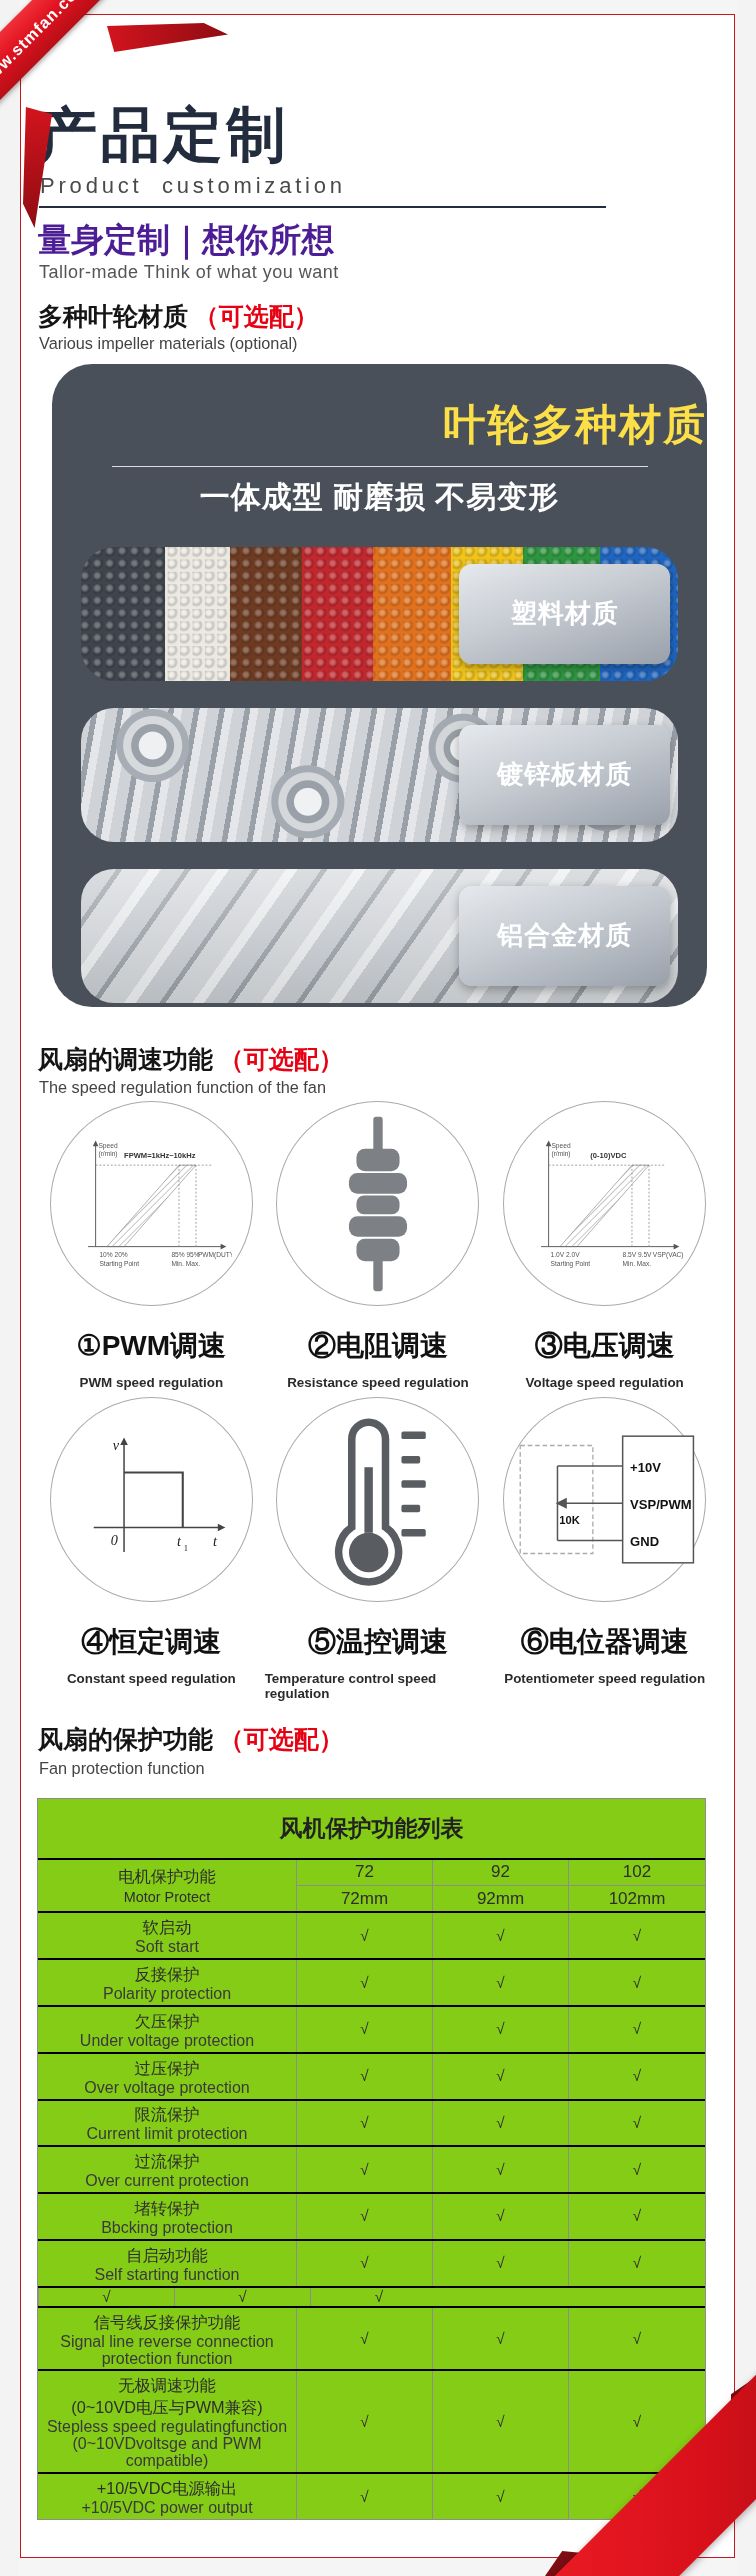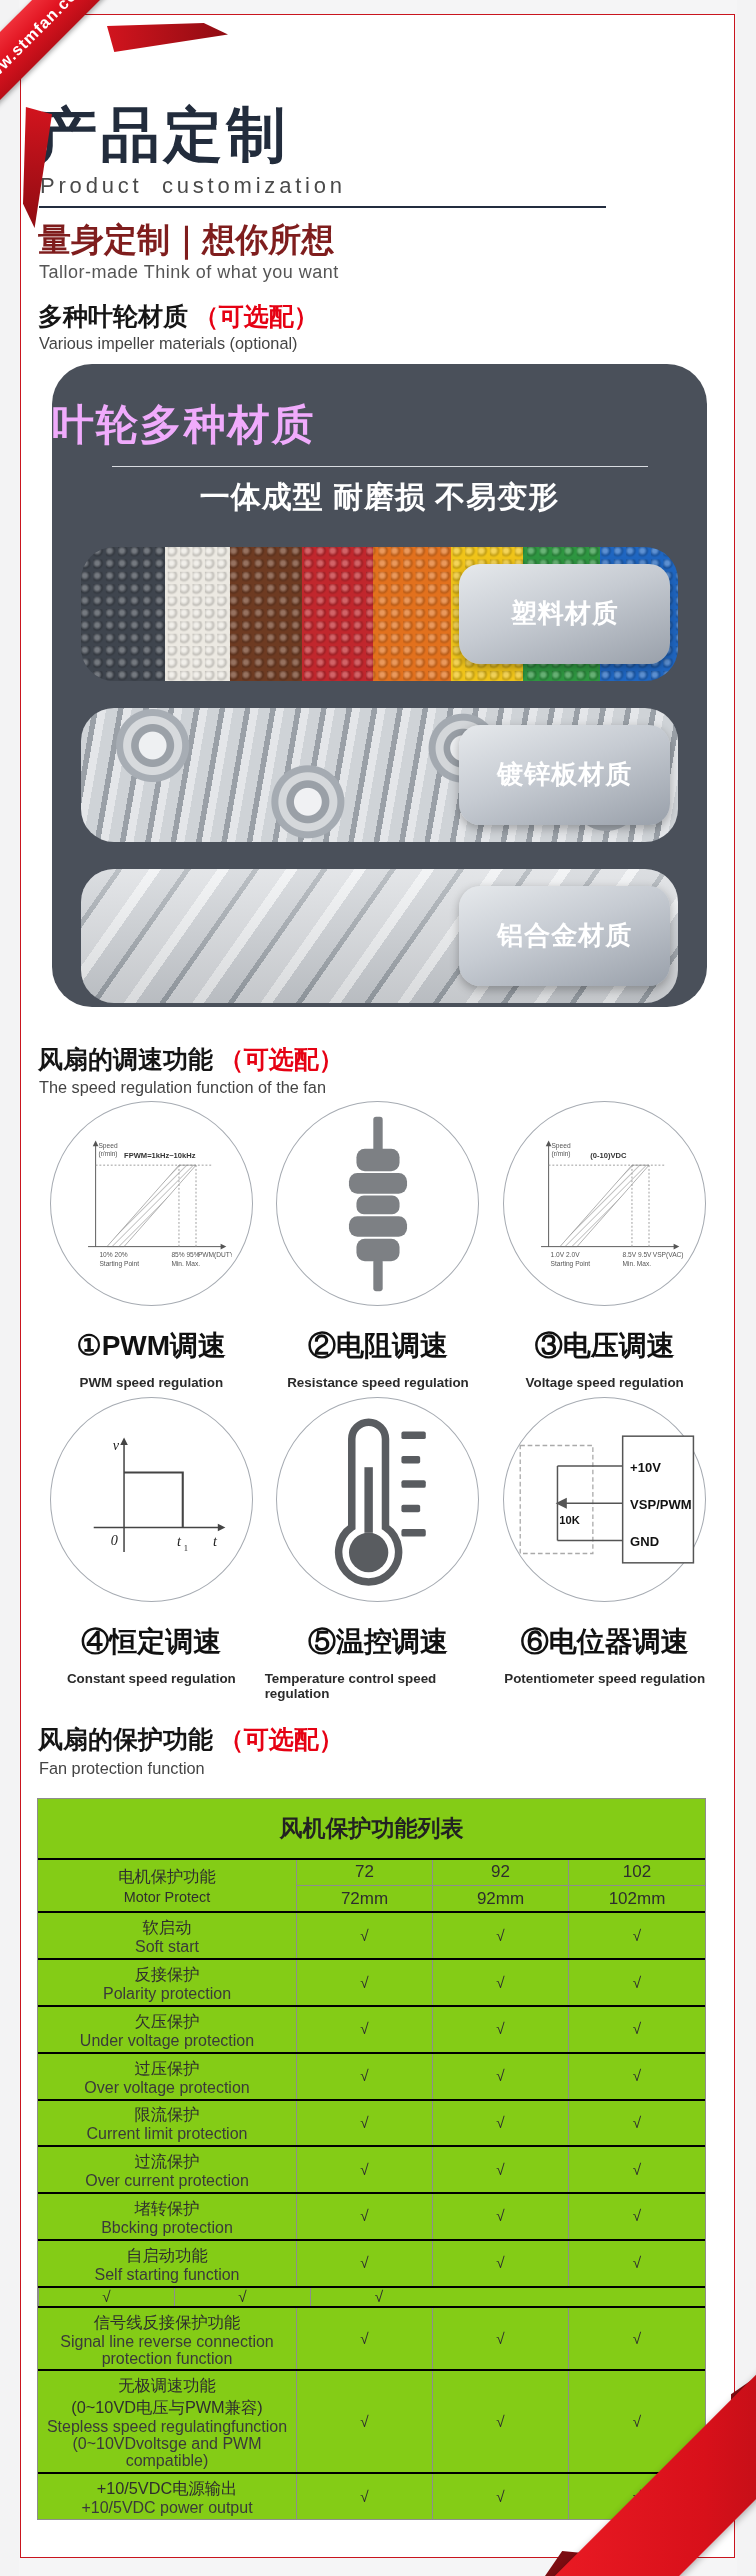--- a/index.html
+++ b/index.html
@@ -29,51 +29,51 @@
      background:linear-gradient(135deg,#ee1d26 0%,#d8101a 55%,#a60d14 100%);
      transform:rotate(-45deg);box-shadow:0 1.9px 7.7px rgba(0,0,0,.3);}
 
   
   .hd-title{position:absolute;left:38px;top:96px;font-size:59px;font-weight:900;color:#222c3c;
      letter-spacing:3.8px;z-index:4;}
   .hd-sub{position:absolute;left:40px;top:173px;font-size:22px;color:#4a4a4a;letter-spacing:3.8px;
      word-spacing:9.6px;z-index:4;}
   .hd-line{position:absolute;left:39px;top:206px;width:567px;height:1.9px;background:#232d3f;z-index:4;}
 
-  .tg-zh{position:absolute;left:38px;top:218px;font-size:33px;font-weight:900;color:#7f1d1d;z-index:4;text-align:center;}
+  .tg-zh{position:absolute;left:38px;top:218px;font-size:33px;font-weight:900;color:#4c1d95;z-index:4;text-align:center;}
   .tg-en{position:absolute;left:39px;top:262px;font-size:18px;color:#555;letter-spacing:0.5px;z-index:4;}
 
   .sec-head{position:absolute;left:38px;z-index:4;font-size:25px;font-weight:900;color:#151515;}
   .sec-head .opt{color:#e60113;margin-left:5.7px;}
   .sec-sub{position:absolute;left:39px;z-index:4;font-size:16.3px;color:#444;}
 
   
   .card{position:absolute;left:52px;top:364px;width:655px;height:643px;background:#4a505a;
      border-radius:40px;z-index:4;overflow:hidden;}
-  .card-title{margin-top:33px;text-align:left;font-size:42px;font-weight:900;color:#f0abfc;letter-spacing:1.9px;}
+  .card-title{margin-top:33px;text-align:right;font-size:42px;font-weight:900;color:#fde047;letter-spacing:1.9px;}
   .card-line{margin:13.4px auto 0;width:536px;height:1px;background:#d9dce1;}
   .card-sub{margin-top:9.6px;text-align:center;font-size:30px;font-weight:bold;color:#fff;letter-spacing:1px;}
   .mat-rows{margin-top:29px;}
   .mat-row{position:relative;height:134px;margin:0 29px 27px;border-radius:33px;overflow:hidden;}
   .mat-img{position:absolute;inset:0;}
   .img-pellets{display:flex;height:100%;}
   .img-pellets .stripe{height:100%;}
   .pellet-dots{position:absolute;inset:0;
      background-image:radial-gradient(circle at 3.8px 3.8px,rgba(255,255,255,.28) 1.9px,rgba(0,0,0,.18) 4.8px,transparent 6.7px);
      background-size:12.4px 12.4px;}
   .img-coils{position:absolute;inset:0;background:
      radial-gradient(circle at 12% 28%,#eef0f2 0 13.4px,#9ba1a8 14.4px 21px,#d7dadd 22px 29px,#a7adb4 30px 36px,transparent 37px),
      radial-gradient(circle at 38% 70%,#f0f1f3 0 13.4px,#9aa0a7 14.4px 21px,#d5d8db 22px 29px,#a5abb2 30px 36px,transparent 37px),
      radial-gradient(circle at 64% 30%,#eceef0 0 12.4px,#989ea5 13.4px 19px,#d3d6d9 20px 27px,#a3a9b0 28px 34px,transparent 35px),
      radial-gradient(circle at 88% 66%,#eef0f2 0 12.4px,#9aa0a7 13.4px 19px,#d5d8db 20px 27px,#a5abb2 28px 34px,transparent 35px),
      repeating-linear-gradient(100deg,#cfd3d7 0 11.5px,#9aa0a7 11.5px 17px,#e4e6e9 17px 25px);}
   .img-alu{position:absolute;inset:0;background:
      linear-gradient(180deg,rgba(255,255,255,.35),rgba(0,0,0,.08)),
      repeating-linear-gradient(125deg,#eceef0 0 9.6px,#c8ccd1 9.6px 29px,#989fa6 29px 34px,#d5d8dc 34px 56px);}
-  .mat-pill{position:absolute;right:7.7px;top:17px;width:211px;height:100px;border-radius:21px;
+  .mat-pill{position:absolute;right:7.7px;top:17px;width:211px;height:100px;border-radius:13px;
      background:linear-gradient(160deg,#e6e9ec 0%,#c6cbd2 45%,#99a0aa 100%);
      display:flex;align-items:center;justify-content:center;color:#fff;font-size:26px;font-weight:900;
      letter-spacing:1px;box-shadow:0 3.8px 9.6px rgba(0,0,0,.28);}
 
   
   .speed-grid{position:absolute;left:38px;top:1101px;width:680px;display:grid;
      grid-template-columns:repeat(3,1fr);row-gap:7.7px;z-index:4;}
   .sp-item{display:flex;flex-direction:column;align-items:center;}
   .sp-circle{width:201px;height:203px;border:1px solid #a6abb2;border-radius:50%;background:#fff;
      display:flex;align-items:center;justify-content:center;}

